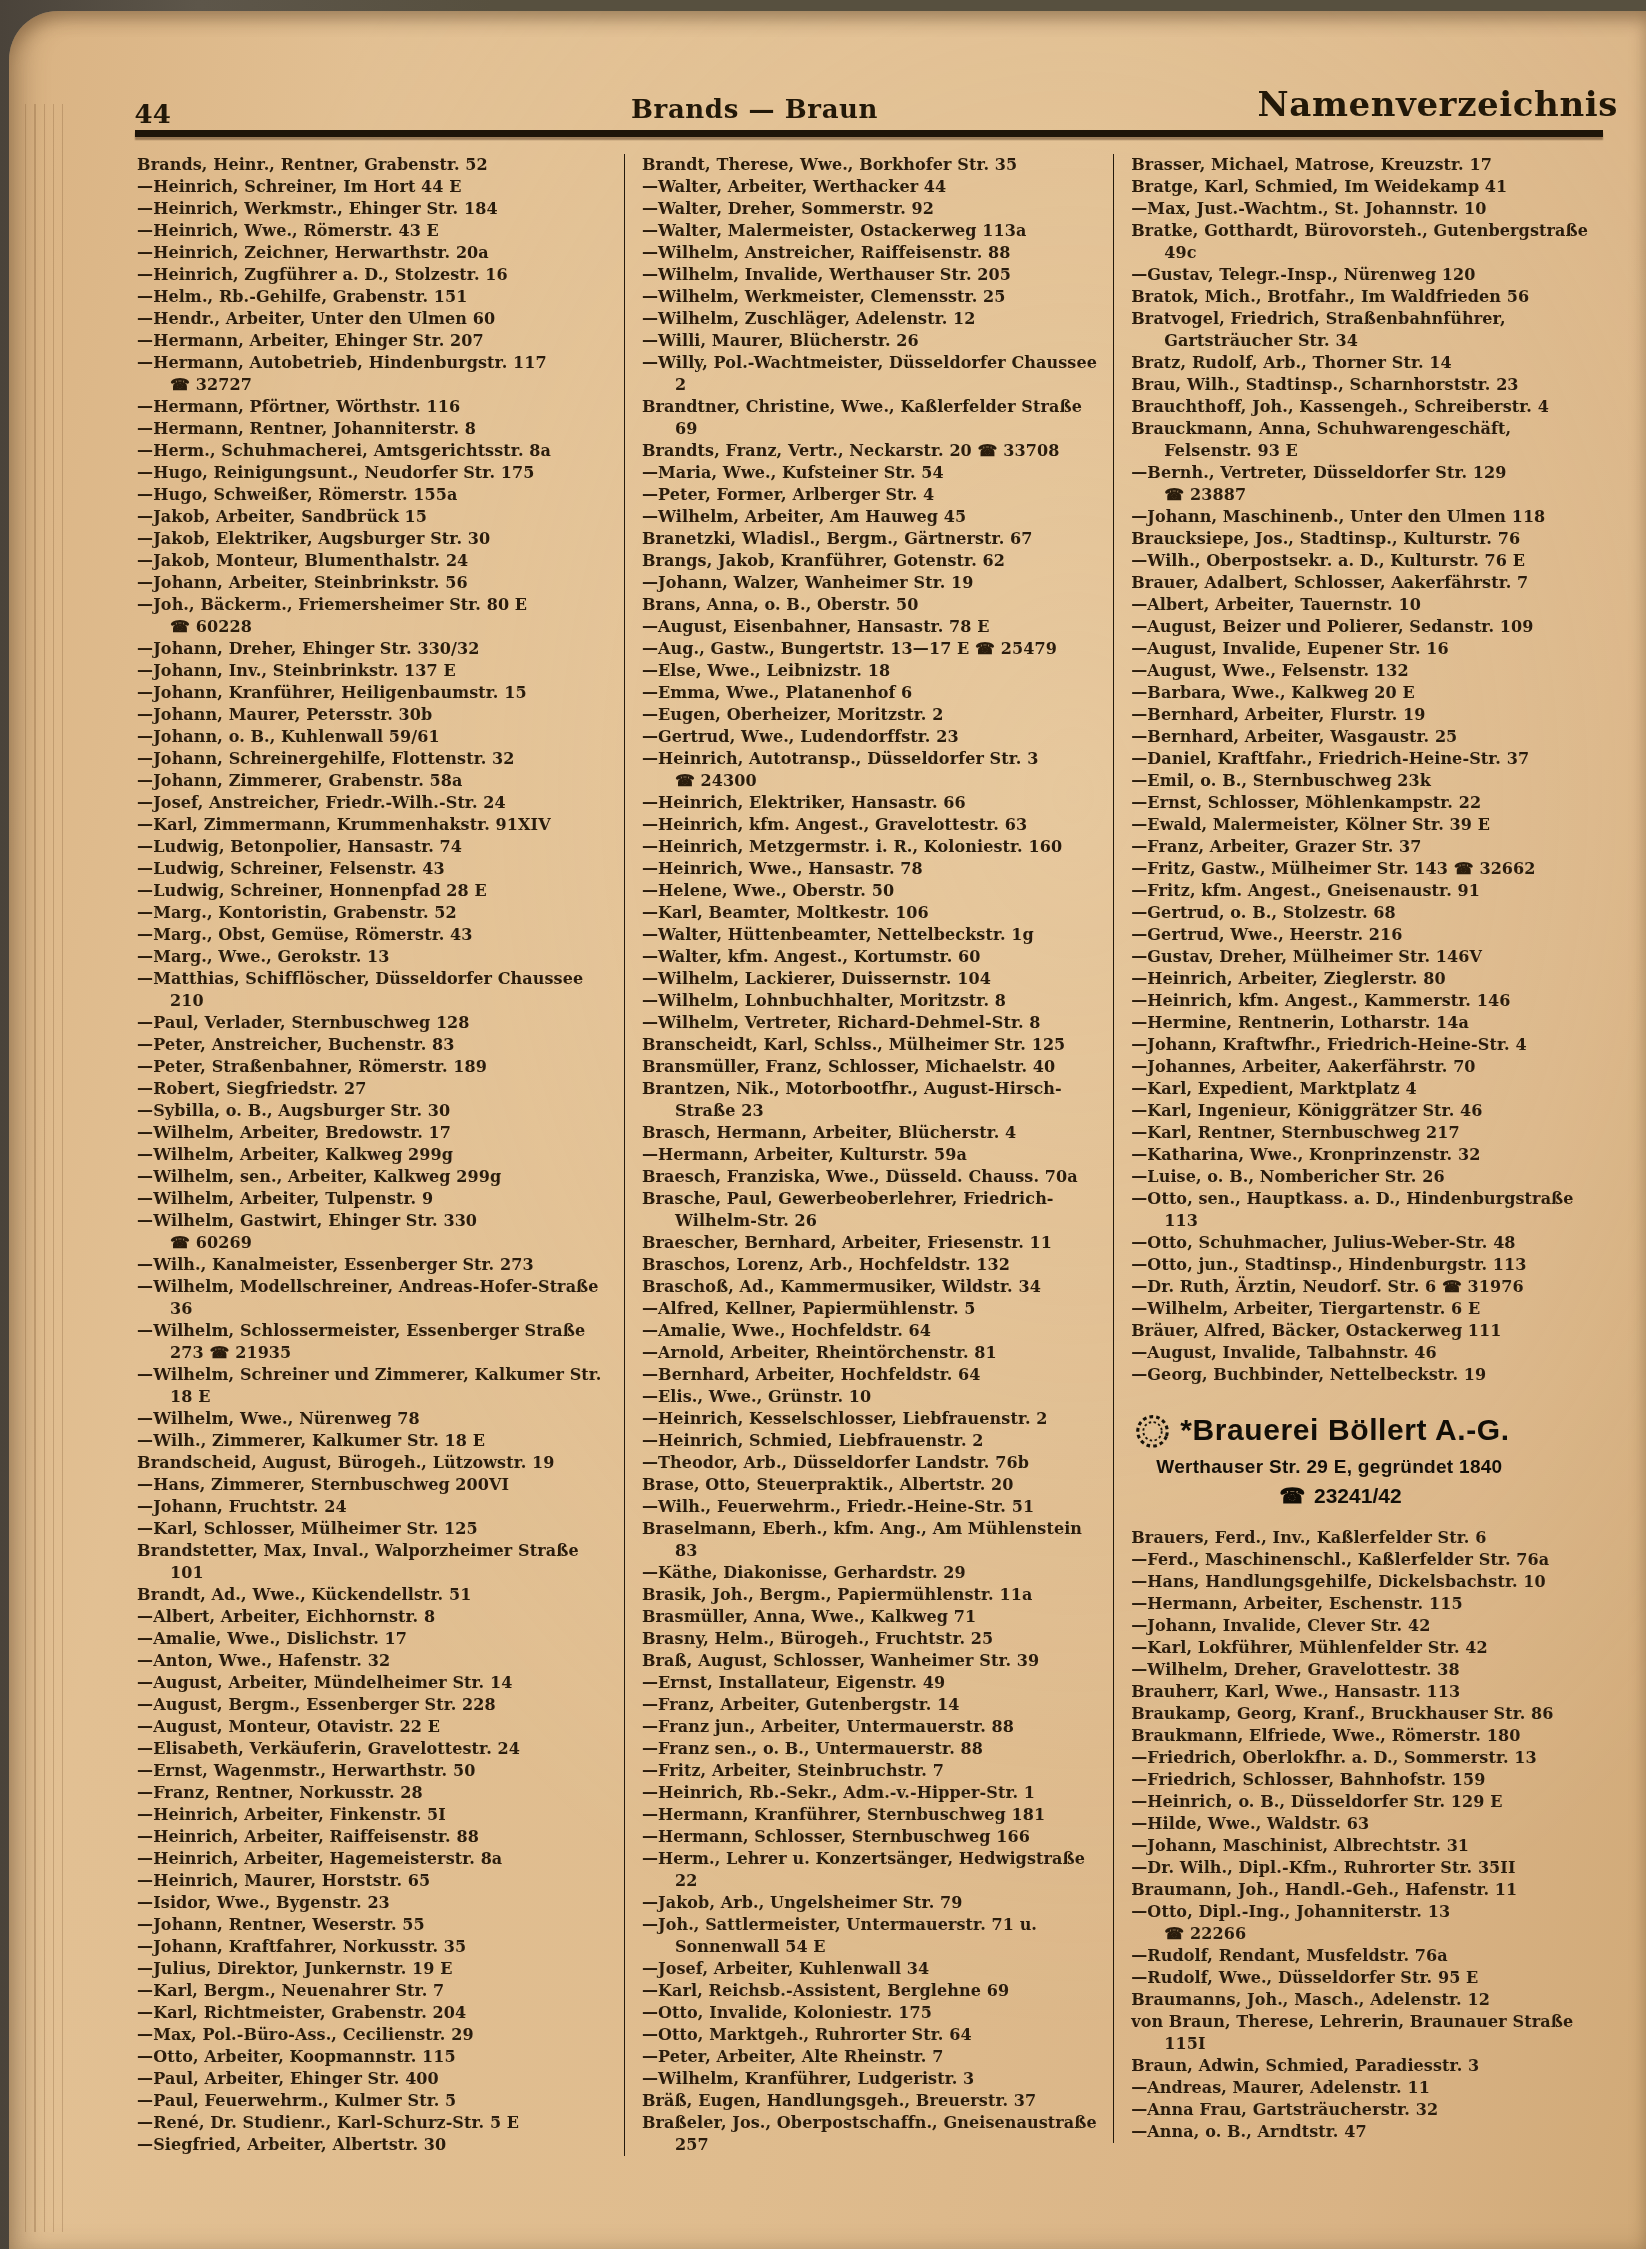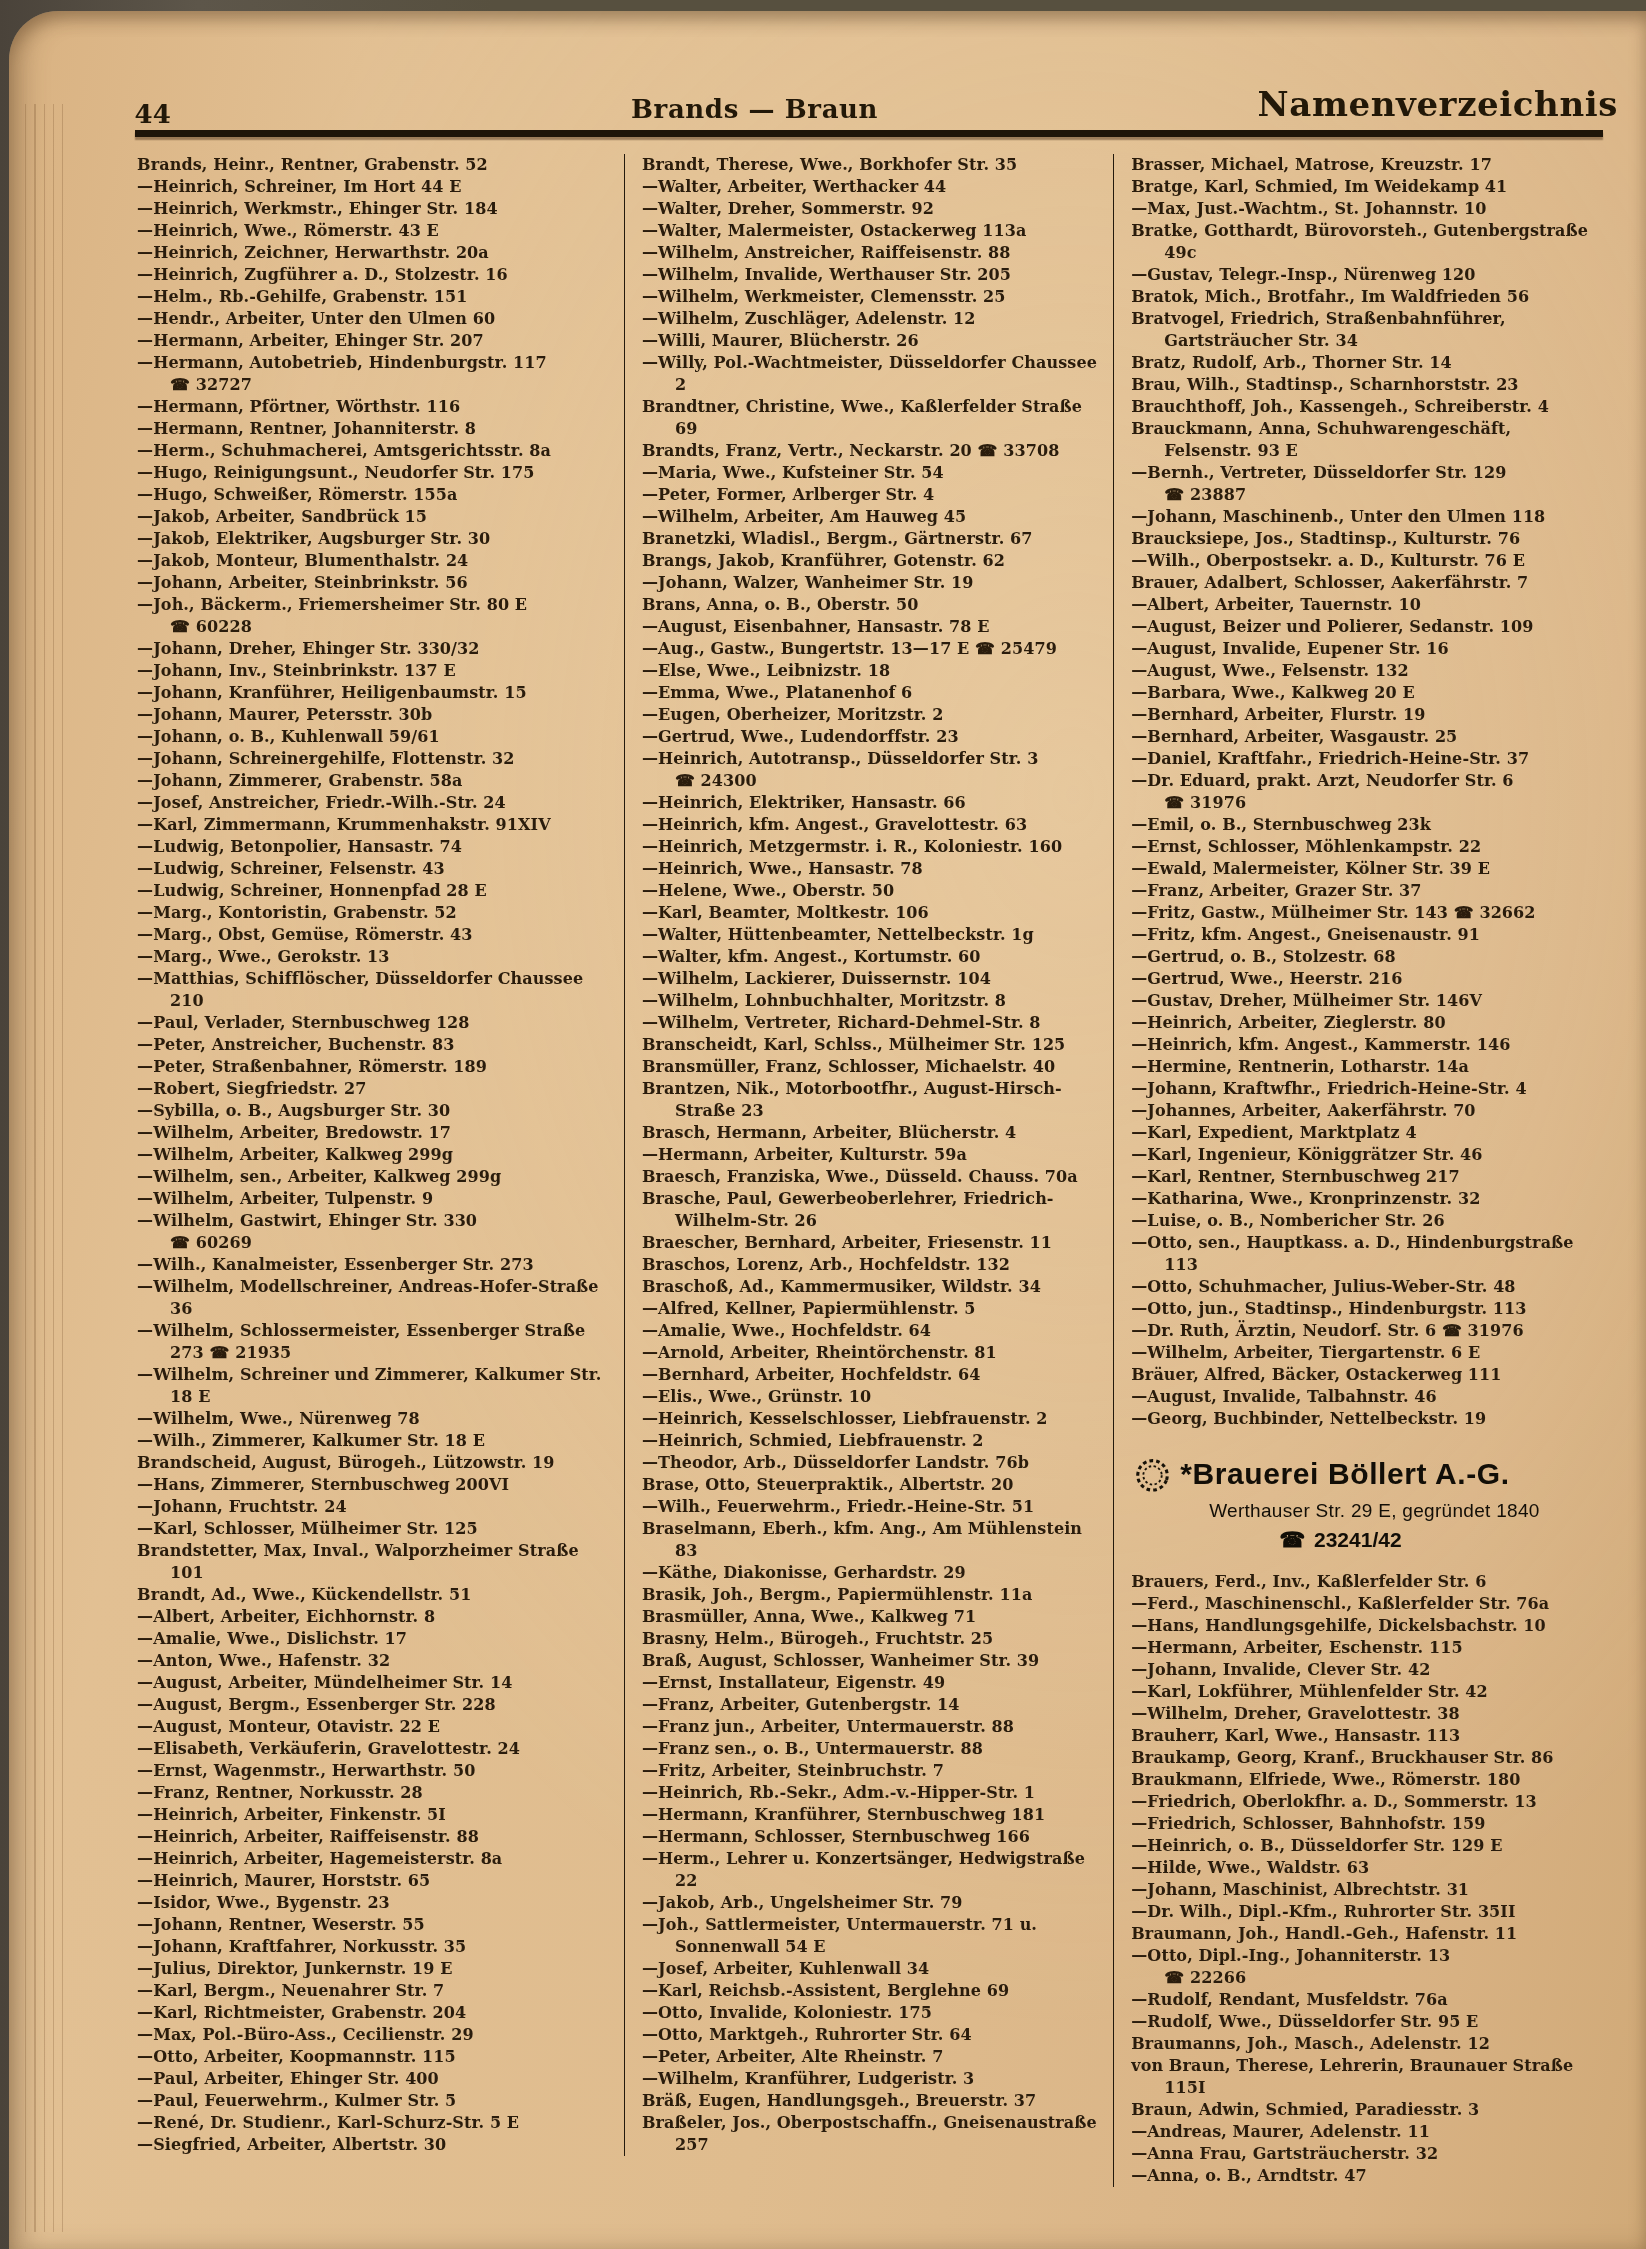--- a/index.html
+++ b/index.html
@@ -38,21 +38,21 @@
     font-size:16px;line-height:22px;font-weight:bold;
     color:#2a1c0c;
     padding-left:33px;text-indent:-33px;
     white-space:pre-line;
     letter-spacing:0.1px;
   }
   .ad{margin:22px 0 18.5px 0;font-family:"Liberation Sans",sans-serif;color:#120e07;}
   .ad-top{display:flex;align-items:center;gap:6px;}
   .wreath{width:43px;height:43px;flex:0 0 auto;}
   .ad-name{font-size:30px;font-weight:bold;letter-spacing:0.6px;white-space:nowrap;}
-  .ad-addr{font-size:19px;font-weight:normal;margin:5px 0 0 25px;letter-spacing:0.3px;text-align:center;}
+  .ad-addr{font-size:19px;font-weight:bold;margin:5px 0 0 25px;letter-spacing:0.3px;}
   .ad-phone{font-size:21px;font-weight:bold;margin:6.2px 0 0 148px;display:flex;align-items:center;gap:8.6px;}
   .phone-glyph{font-size:21px;}
 </style>
 </head>
 <body>
 
 <div class="page">
   <div class="edge-lines"></div>
 
   <div class="content">
@@ -265,22 +265,20 @@
             <p class="entry">—Wilh., Oberpostsekr. a. D., Kulturstr. 76 E</p>
             <p class="entry">Brauer, Adalbert, Schlosser, Aakerfährstr. 7</p>
             <p class="entry">—Albert, Arbeiter, Tauernstr. 10</p>
             <p class="entry">—August, Beizer und Polierer, Sedanstr. 109</p>
             <p class="entry">—August, Invalide, Eupener Str. 16</p>
             <p class="entry">—August, Wwe., Felsenstr. 132</p>
             <p class="entry">—Barbara, Wwe., Kalkweg 20 E</p>
             <p class="entry">—Bernhard, Arbeiter, Flurstr. 19</p>
             <p class="entry">—Bernhard, Arbeiter, Wasgaustr. 25</p>
             <p class="entry">—Daniel, Kraftfahr., Friedrich-Heine-Str. 37</p>
-            <p class="entry">—Dr. Eduard, prakt. Arzt, Neudorfer Str. 6
-☎ 31976</p>
             <p class="entry">—Emil, o. B., Sternbuschweg 23k</p>
             <p class="entry">—Ernst, Schlosser, Möhlenkampstr. 22</p>
             <p class="entry">—Ewald, Malermeister, Kölner Str. 39 E</p>
             <p class="entry">—Franz, Arbeiter, Grazer Str. 37</p>
             <p class="entry">—Fritz, Gastw., Mülheimer Str. 143 ☎ 32662</p>
             <p class="entry">—Fritz, kfm. Angest., Gneisenaustr. 91</p>
             <p class="entry">—Gertrud, o. B., Stolzestr. 68</p>
             <p class="entry">—Gertrud, Wwe., Heerstr. 216</p>
             <p class="entry">—Gustav, Dreher, Mülheimer Str. 146V</p>
             <p class="entry">—Heinrich, Arbeiter, Zieglerstr. 80</p>

